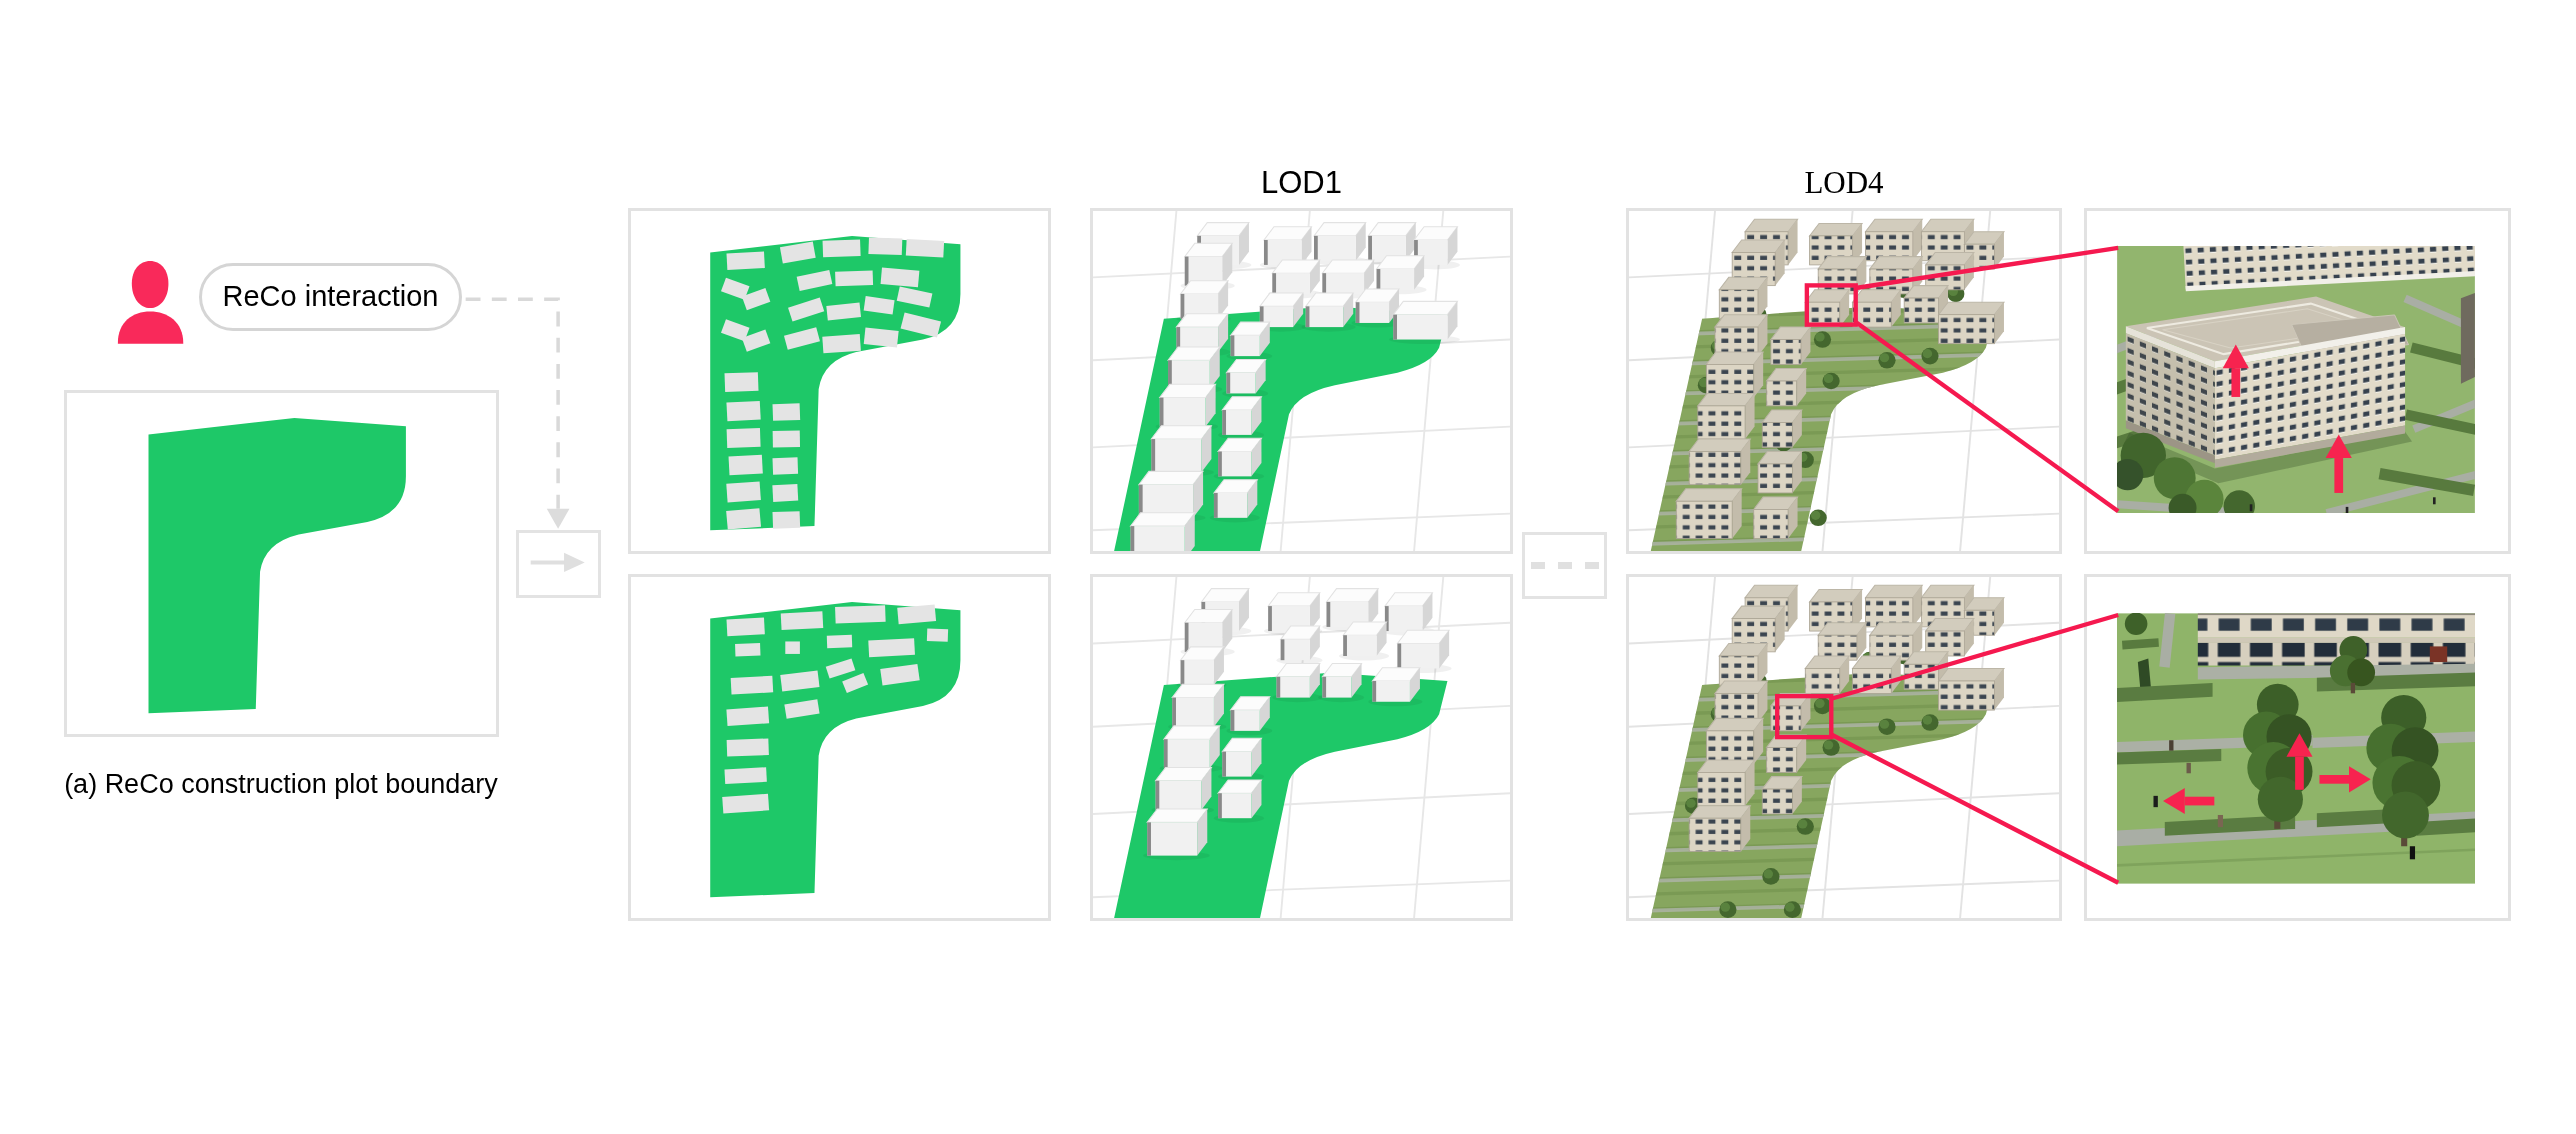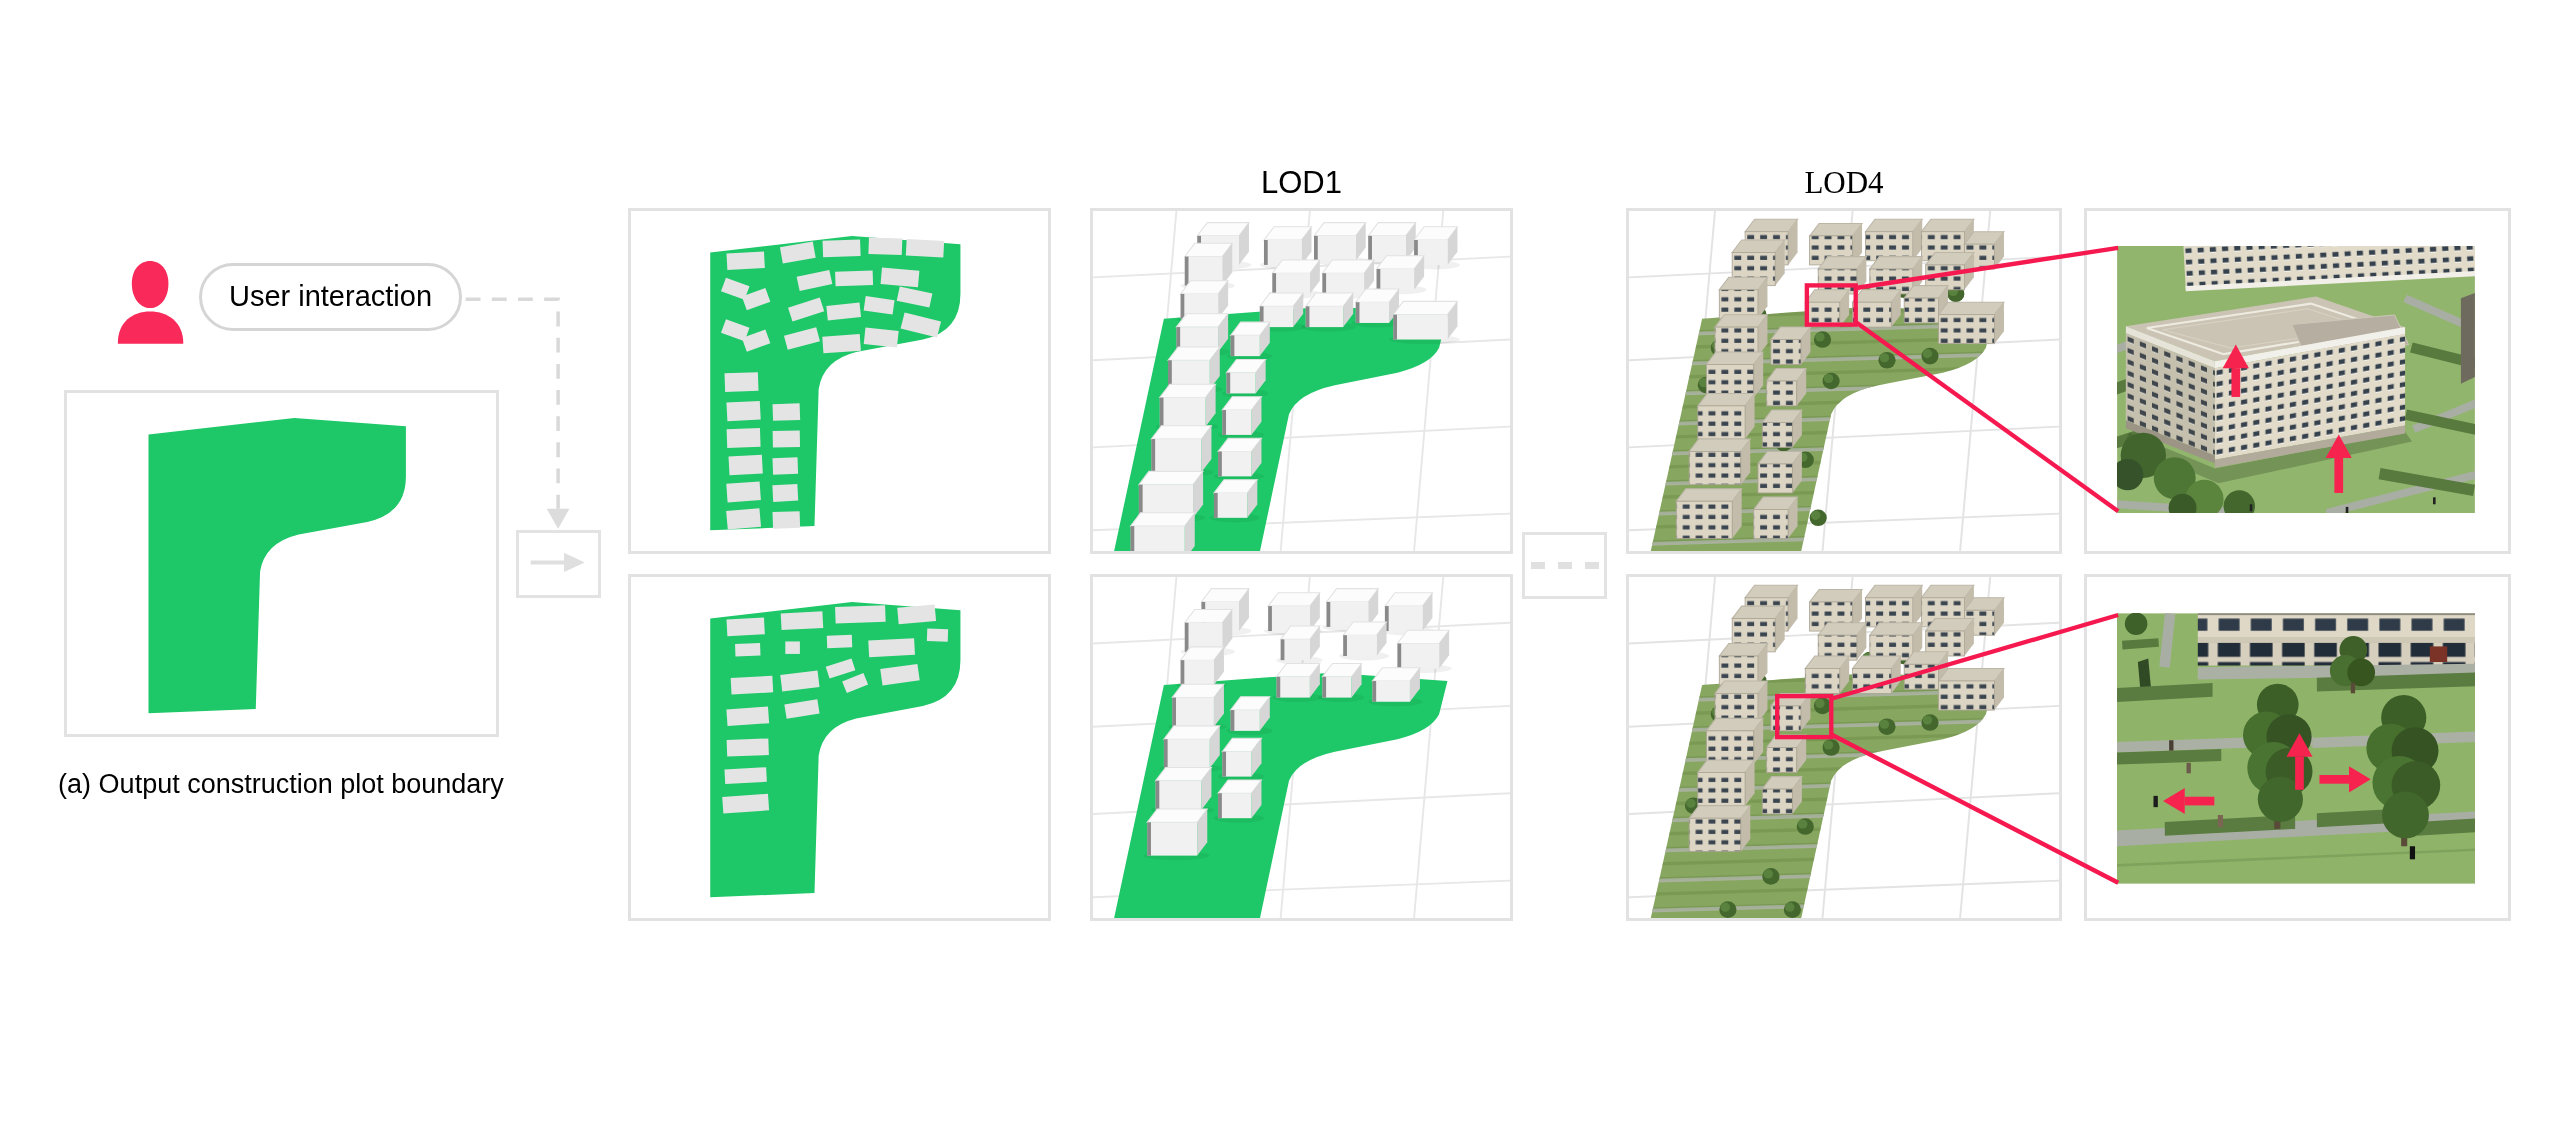--- a/index.html
+++ b/index.html
@@ -47,29 +47,29 @@
 </head>
 <body>
 
 <div class="stage">
 
   <svg class="person" viewBox="0 0 78 97">
     <path d="M38,2 C50,2 59,12 59,28 C59,44 50,56 38,56 C26,56 17,44 17,28 C17,12 26,2 38,2 Z" fill="var(--pink)"></path>
     <path d="M1,96 C1,72 18,60 38,60 C58,60 76,72 76,96 L76,97 L1,97 Z" fill="var(--pink)"></path>
   </svg>
   <div class="pill">
-    <span>User interaction</span>
+    <span>ReCo interaction</span>
   </div>
 
   <div class="panel p-a">
     <svg id="svg-a" class="fill" viewBox="0 0 100 82" preserveAspectRatio="none">
         <path d="M19,10L53,6L79,8L79,20Q79,29 70,31L54,34Q46,36 45,43L44,76L19,77Z" fill="#1EC868"></path>
       </svg>
   </div>
-  <div class="caption cap-a">(a) Output construction plot boundary</div>
+  <div class="caption cap-a">(a) ReCo construction plot boundary</div>
 
   <div class="flowbox">
     <svg class="fill" viewBox="0 0 98 78">
       <line x1="14" y1="37" x2="60" y2="37" stroke="#DFDFDF" stroke-width="5"></line>
       <polygon points="56,25 56,49 82,37" fill="#DFDFDF"></polygon>
     </svg>
   </div>
 
   <div class="lod-label lbl1">LOD1</div>
   <div class="lod-label lbl4">LOD4</div>

